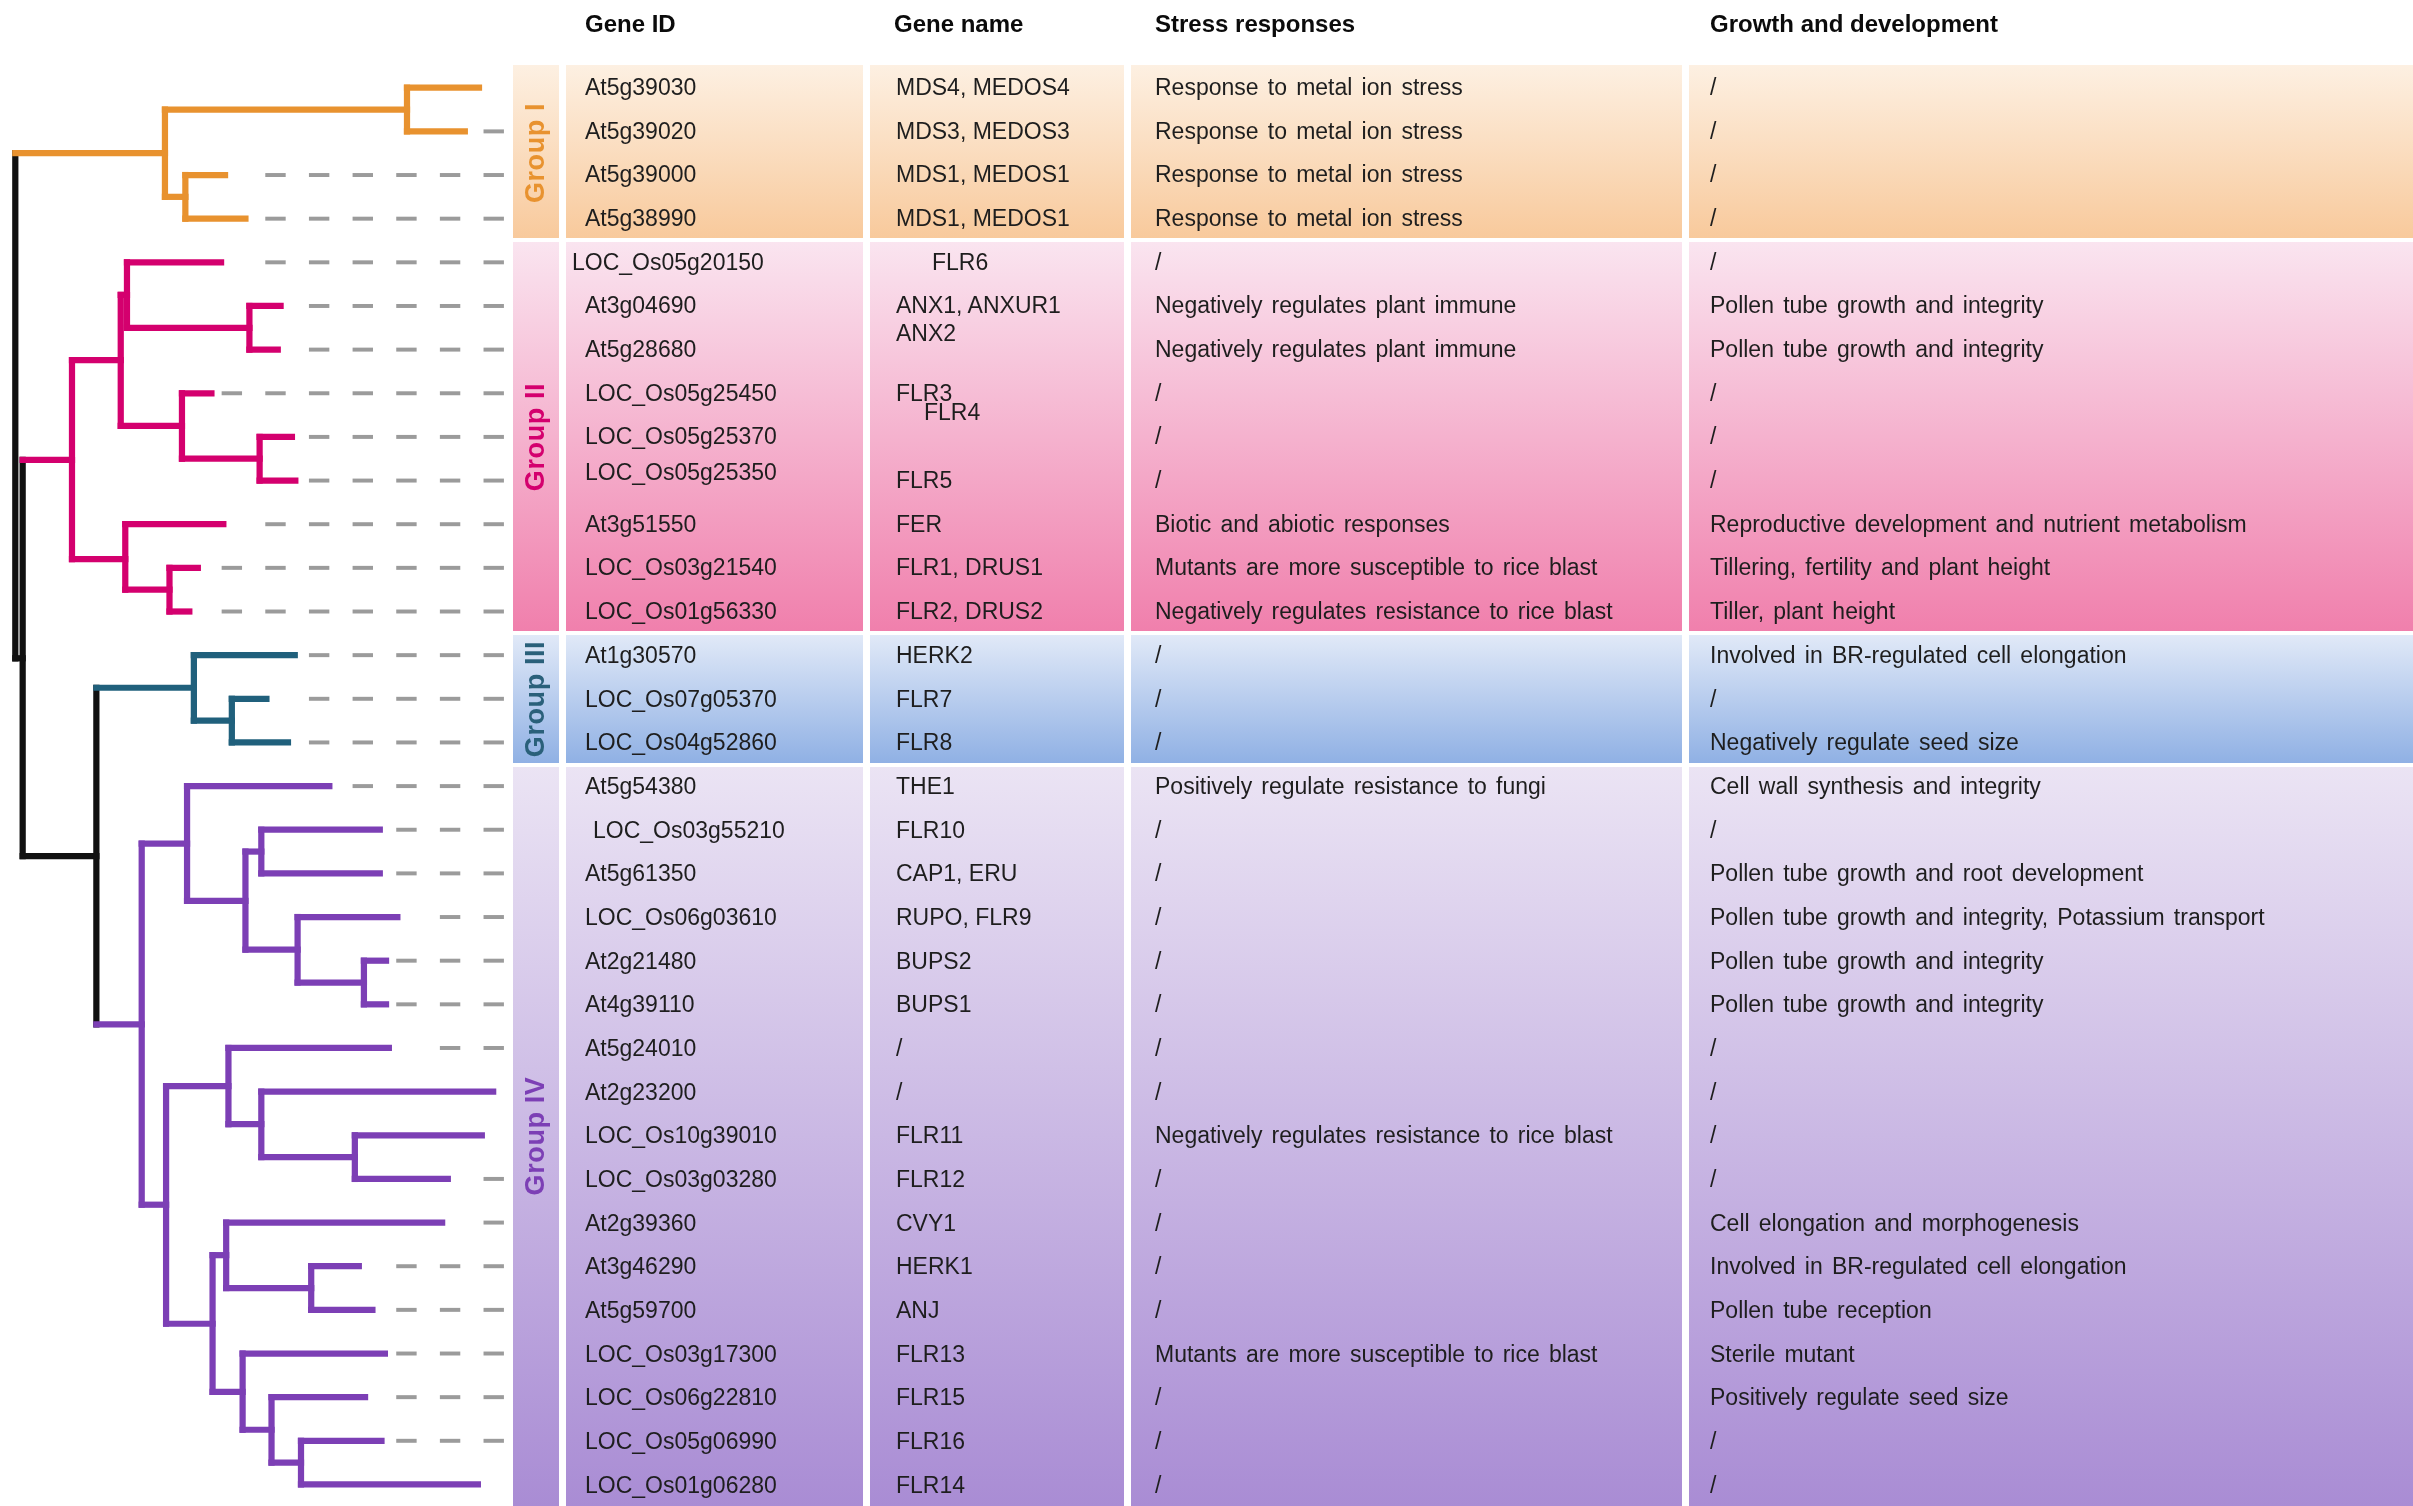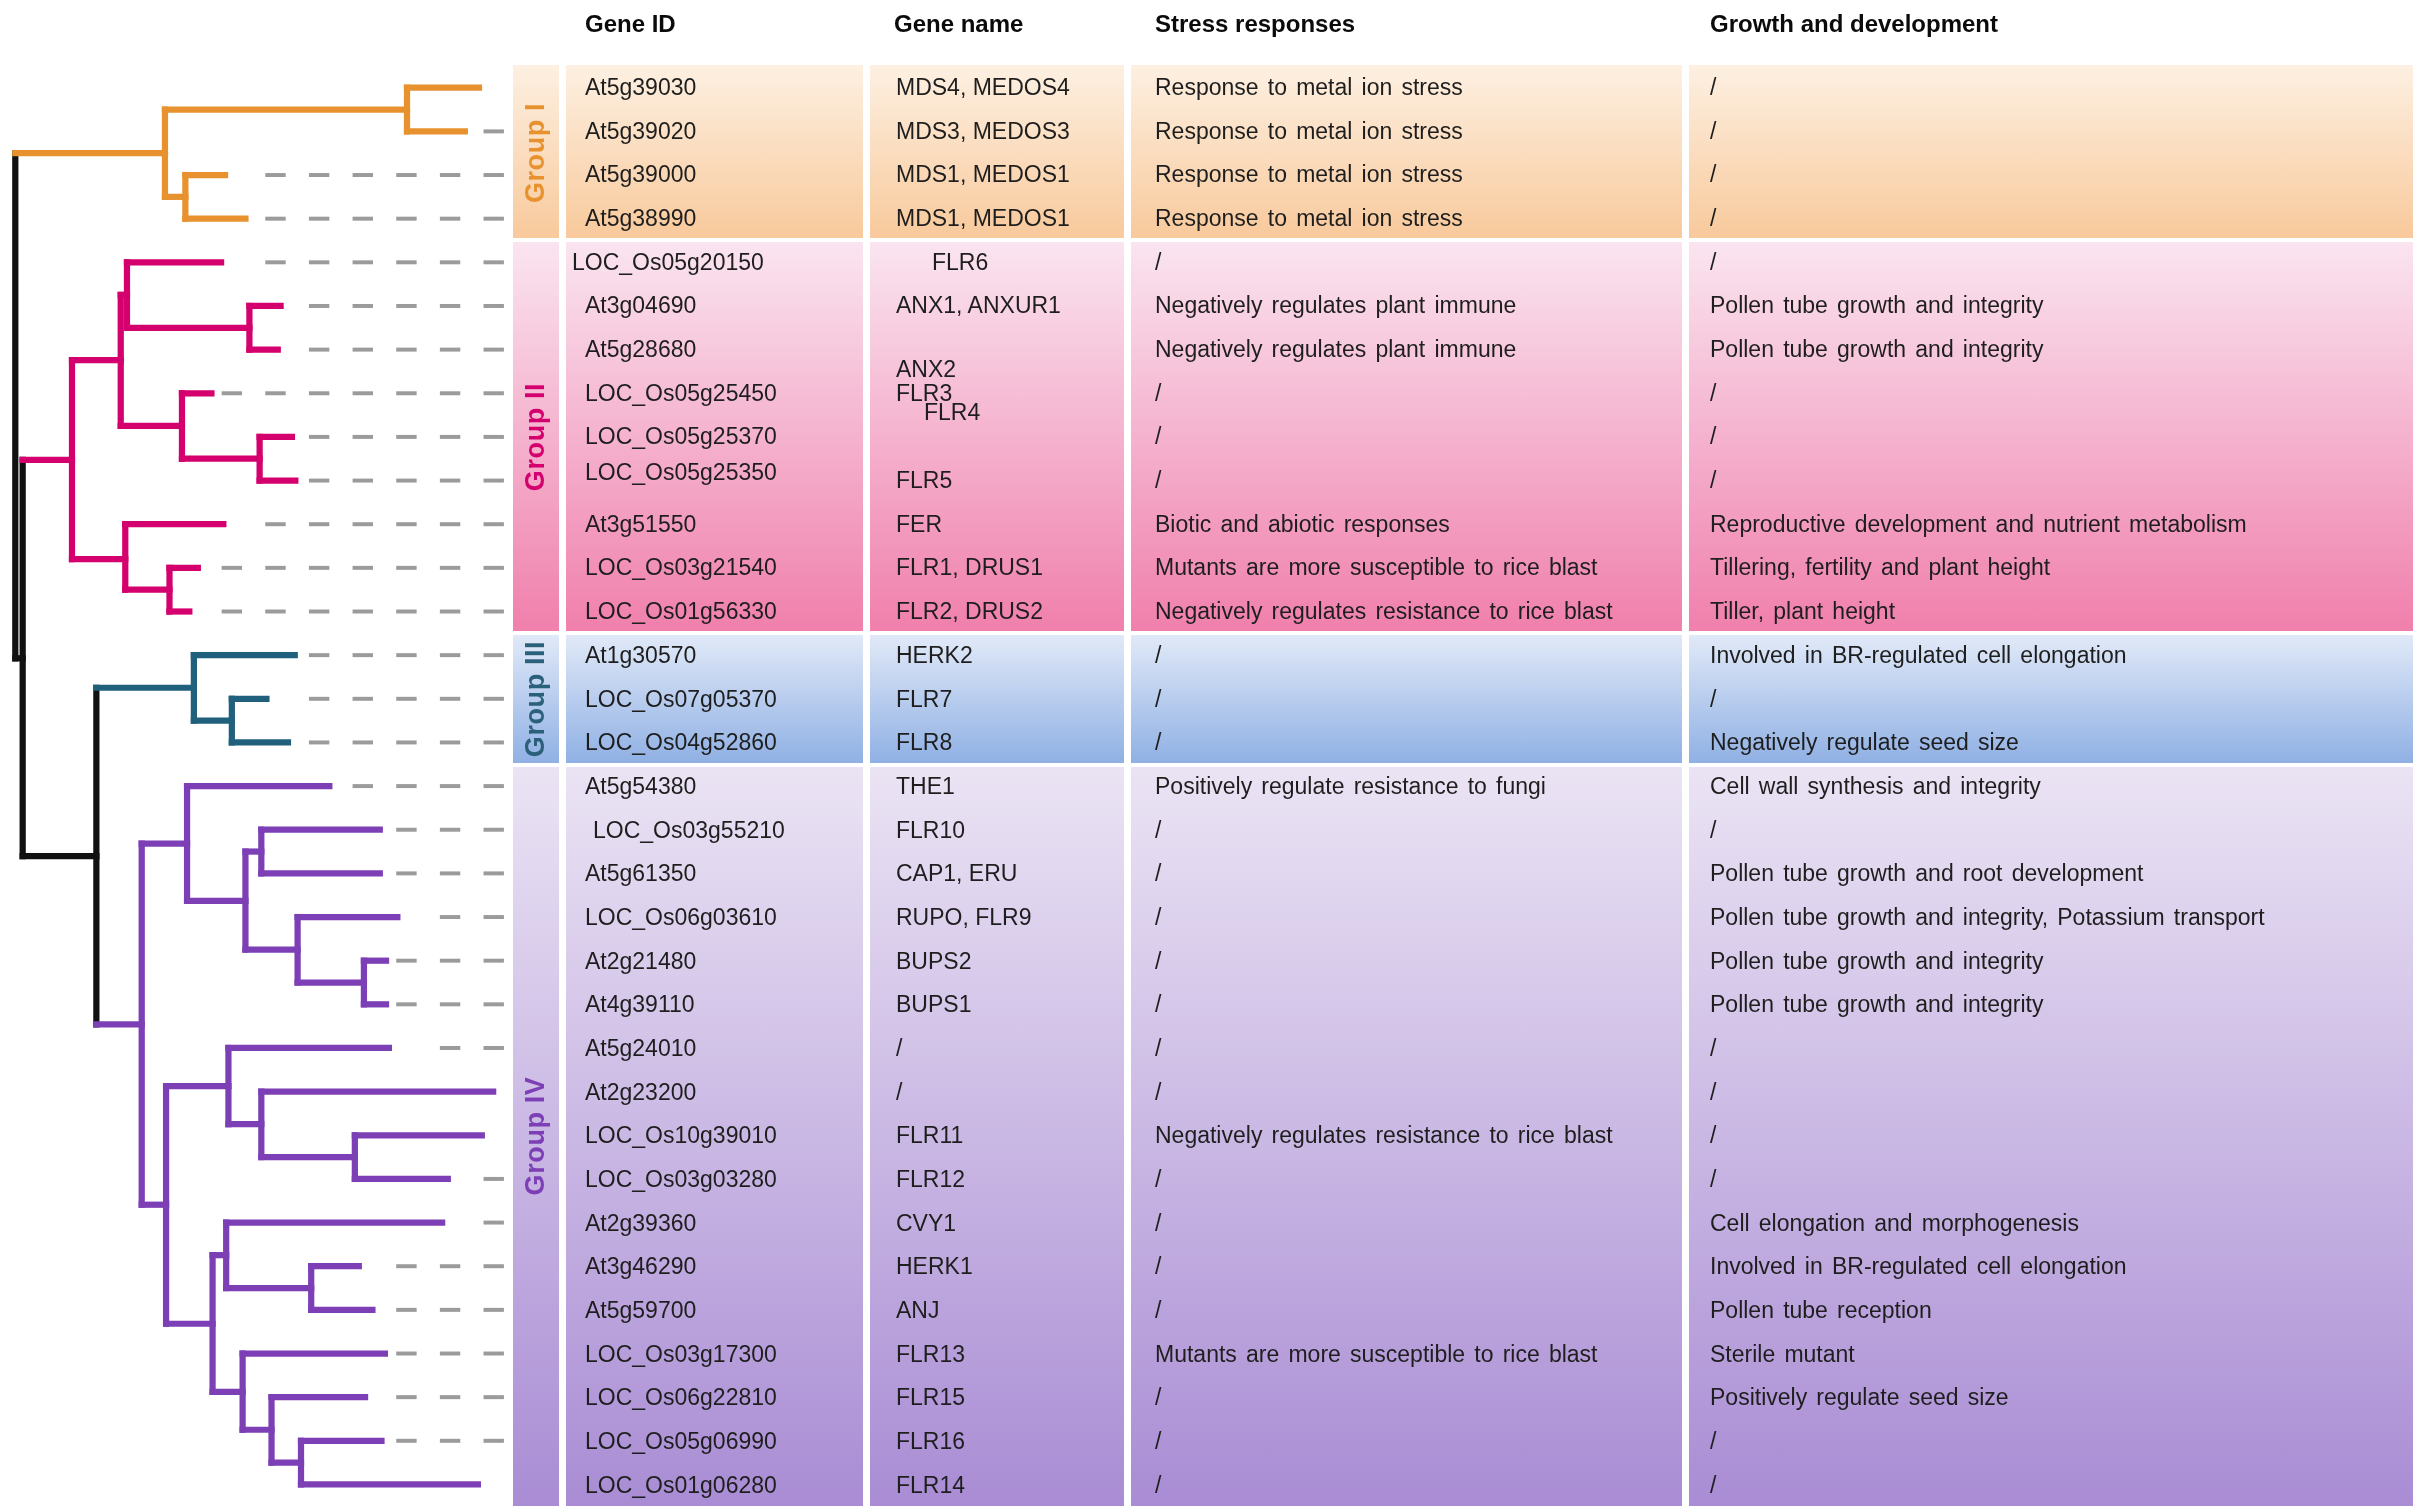--- a/index.html
+++ b/index.html
@@ -281,21 +281,21 @@
       <div class="cell wide" style="left: 1710px; top: 248px;">/</div>
     </div>
     <div>
       <div class="cell" style="left: 585px; top: 291px;">At3g04690</div>
       <div class="cell" style="left: 896px; top: 291px;">ANX1, ANXUR1</div>
       <div class="cell wide" style="left: 1155px; top: 291px;">Negatively regulates plant immune</div>
       <div class="cell wide" style="left: 1710px; top: 291px;">Pollen tube growth and integrity</div>
     </div>
     <div>
       <div class="cell" style="left: 585px; top: 335px;">At5g28680</div>
-      <div class="cell" style="left: 896px; top: 355px;">ANX2</div>
+      <div class="cell" style="left: 896px; top: 319px;">ANX2</div>
       <div class="cell wide" style="left: 1155px; top: 335px;">Negatively regulates plant immune</div>
       <div class="cell wide" style="left: 1710px; top: 335px;">Pollen tube growth and integrity</div>
     </div>
     <div>
       <div class="cell" style="left: 585px; top: 379px;">LOC_Os05g25450</div>
       <div class="cell" style="left: 896px; top: 379px;">FLR3</div>
       <div class="cell wide" style="left: 1155px; top: 379px;">/</div>
       <div class="cell wide" style="left: 1710px; top: 379px;">/</div>
     </div>
     <div>

